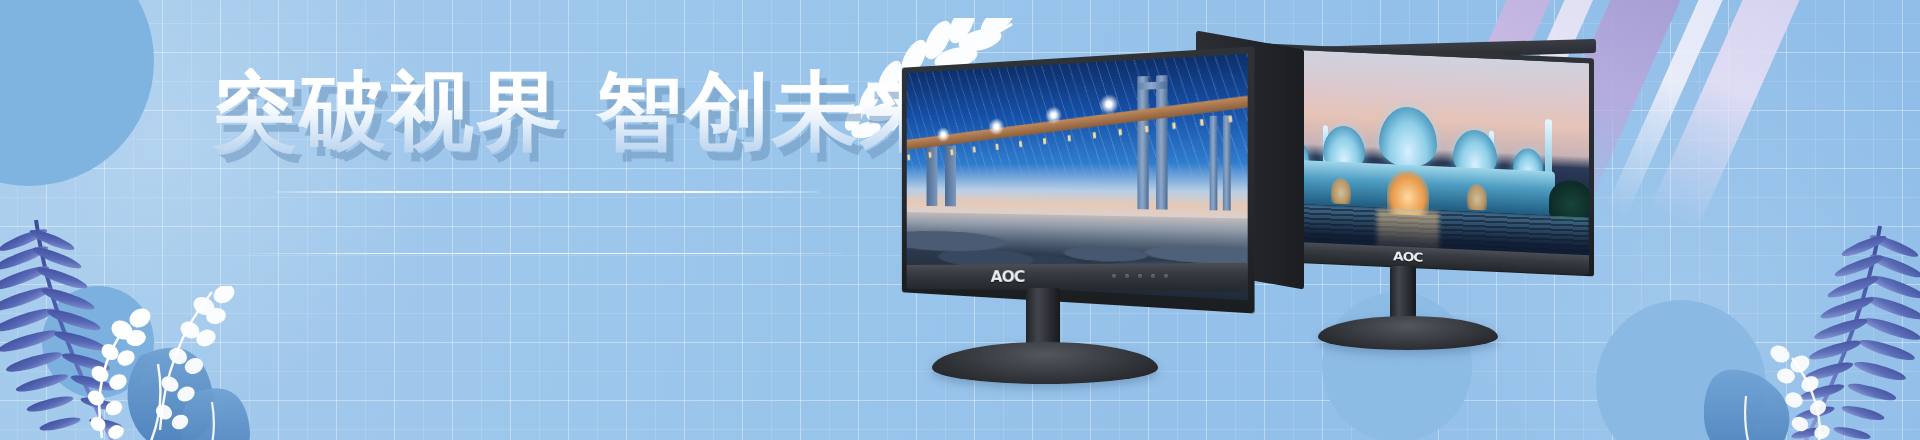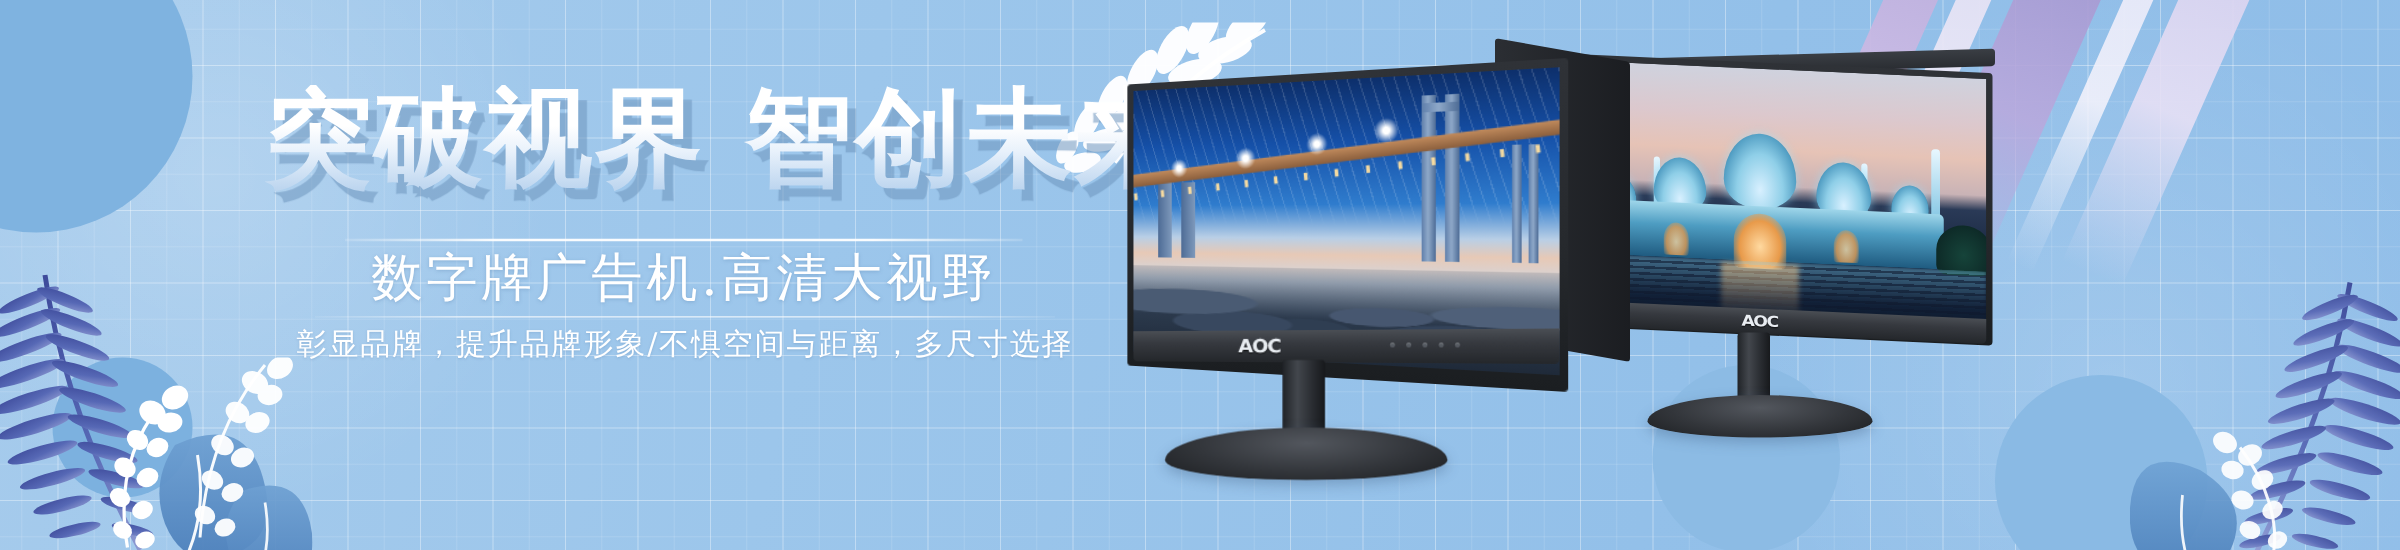--- a/index.html
+++ b/index.html
@@ -435,23 +435,21 @@
         <ellipse cx="90" cy="192" rx="9" ry="7.4" transform="rotate(20 90 192)"></ellipse>
         <ellipse cx="114" cy="200" rx="8.5" ry="7" transform="rotate(-30 114 200)"></ellipse>
         <ellipse cx="96" cy="216" rx="8.5" ry="7" transform="rotate(20 96 216)"></ellipse>
         <ellipse cx="118" cy="224" rx="8" ry="6.6" transform="rotate(-30 118 224)"></ellipse>
       </g>
     </svg>
   </div>
 
   <div class="headline">突破视界 智创未来</div>
   <div class="rule"></div>
-  <div class="subtitle">数字牌广告机.高清大视野</div>
   <div class="rule2"></div>
-  <div class="tagline">彰显品牌，提升品牌形象/不惧空间与距离，多尺寸选择</div>
 
   <div class="monitors">
 
     <div class="mon" style="left:342px; top:38px; width:380px; height:290px;">
 
       <div class="back-panel" style="left:8px; top:6px; width:366px; height:14px; transform:skewY(-1.6deg);"></div>
 
       <div class="bezel" style="left:0; top:12px; width:372px; height:218px; transform:skewY(2.6deg);"></div>
 
       <div class="screen" style="left:5px; top:17px; width:362px; height:203px; transform:skewY(2.6deg);">

